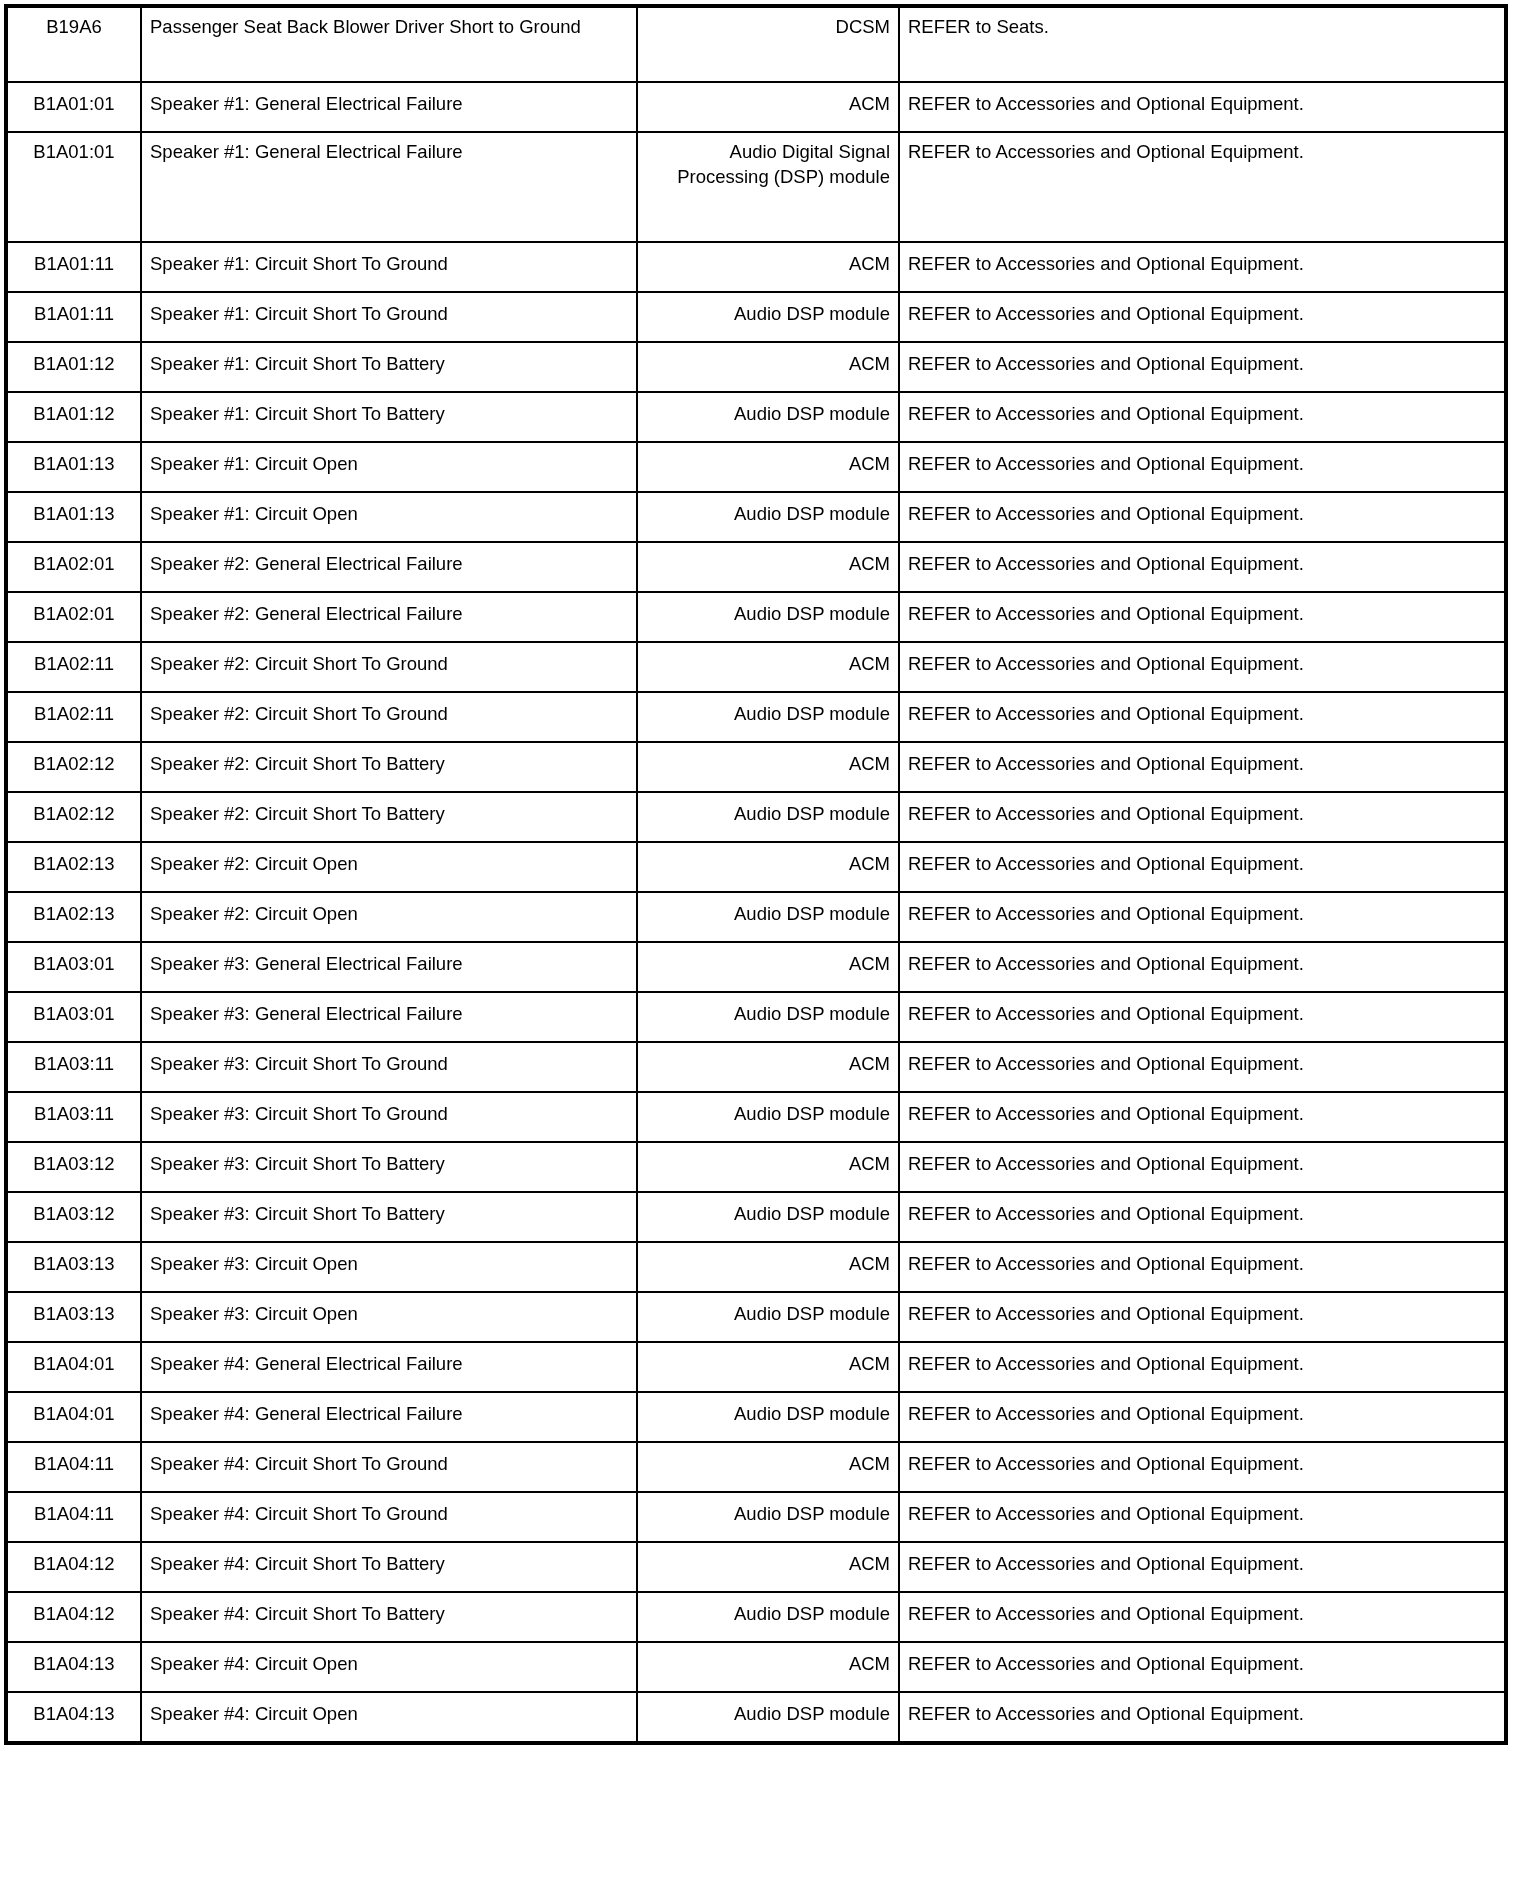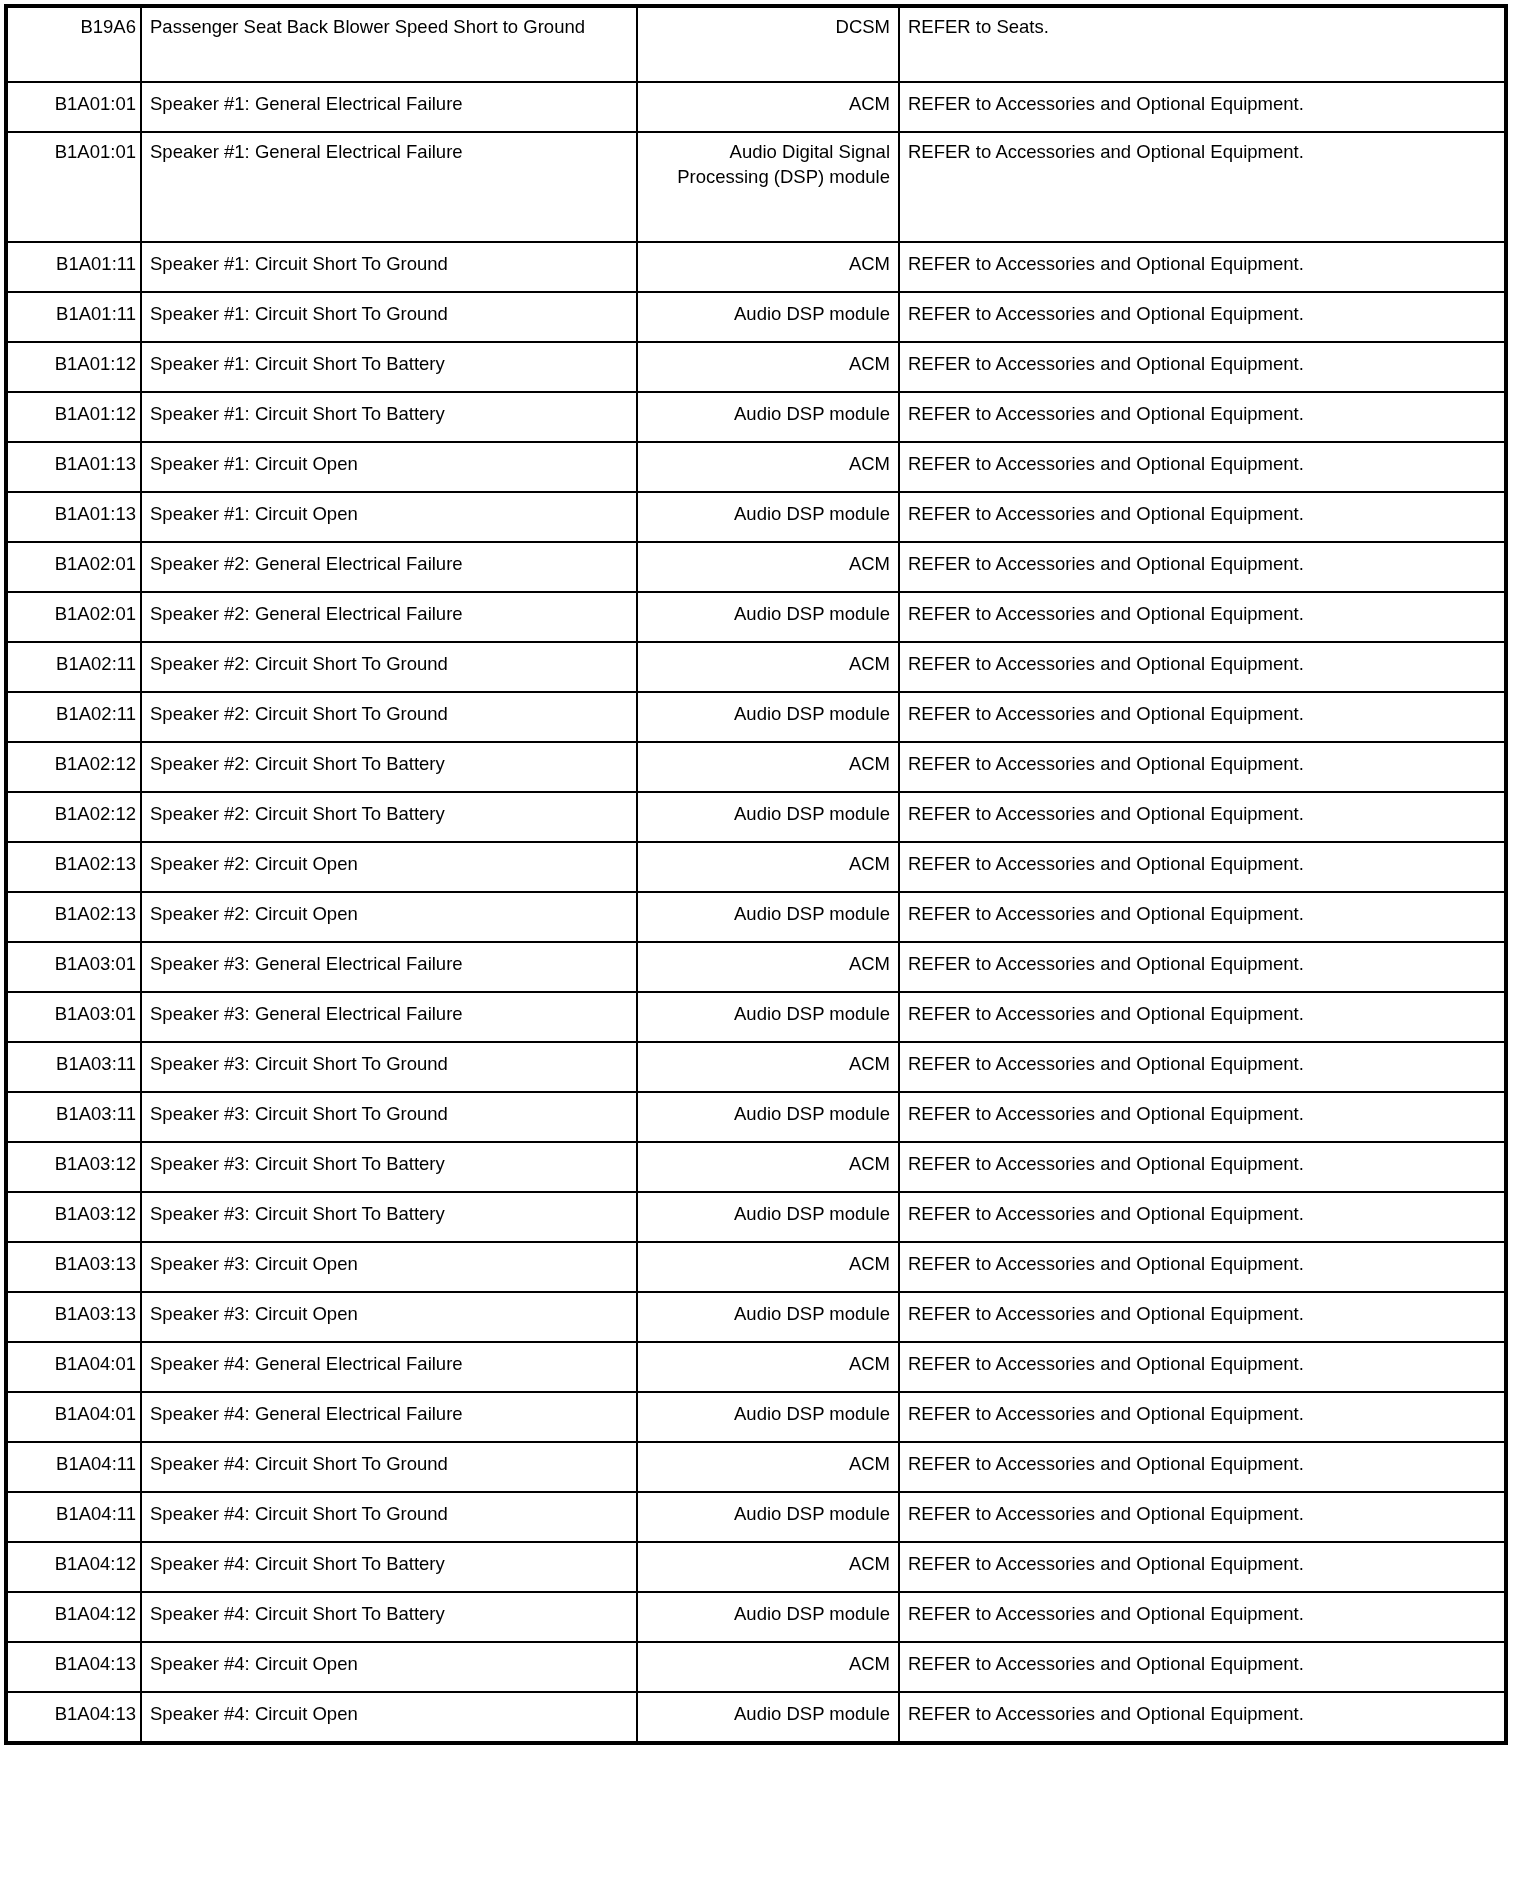--- a/index.html
+++ b/index.html
@@ -22,38 +22,38 @@
     overflow: hidden;
   }
   .dtc-table tr.r-tall2 td { height: 66px; }
   .dtc-table tr.r-single td { height: 36px; padding-top: 8px; }
   .dtc-table tr.r-tall3 td { height: 98px; }
   .dtc-table tr.r-first td { height: 63px; }
   col.c-code { width: 135px; }
   col.c-desc { width: 496px; }
   col.c-mod  { width: 262px; }
   col.c-act  { width: auto; }
-  td.code { text-align: right; padding-left: 4px; padding-right: 4px; }
+  td.code { text-align: center; padding-left: 4px; padding-right: 4px; }
   td.mod { text-align: right; }
   td.act { text-align: left; }
 </style>
 </head>
 <body>
 
 <table class="dtc-table">
   <colgroup>
     <col class="c-code">
       <col class="c-desc">
       <col class="c-mod">
       <col class="c-act">
   </colgroup>
   <tbody id="dtc-body">
       <tr class="r-first">
     <td class="code">B19A6</td>
-    <td class="desc">Passenger Seat Back Blower Speed Short to Ground</td>
+    <td class="desc">Passenger Seat Back Blower Driver Short to Ground</td>
     <td class="mod">DCSM</td>
     <td class="act">REFER to Seats.</td>
   </tr>
       <tr class="r-single">
     <td class="code">B1A01:01</td>
     <td class="desc">Speaker #1: General Electrical Failure</td>
     <td class="mod">ACM</td>
     <td class="act">REFER to Accessories and Optional Equipment.</td>
   </tr>
       <tr class="r-tall3">

